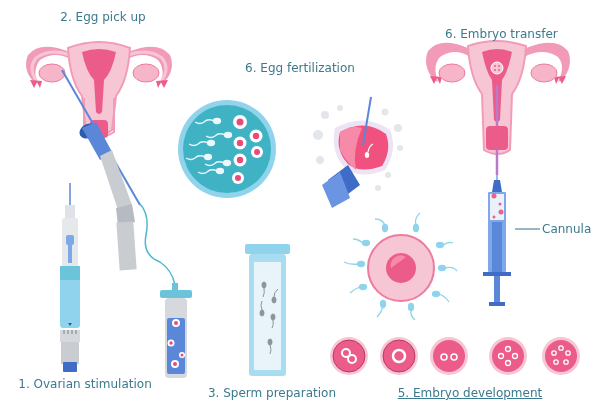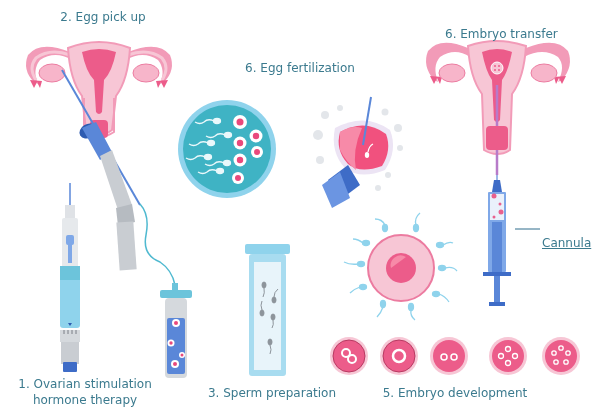--- a/index.html
+++ b/index.html
@@ -255,19 +255,18 @@
           <circle cx="556" cy="362" r="2.2"></circle>
             <circle cx="566" cy="362" r="2.2"></circle>
         </g>
       </g>
     </g>
   </svg>
 
   <div class="label" style="left:58px; top:10px; width:90px;">2. Egg pick up</div>
   <div class="label" style="left:445px; top:27px; width:110px;">6. Embryo transfer</div>
   <div class="label" style="left:240px; top:61px; width:120px;">6. Egg fertilization</div>
-  <div class="label" style="left:542px; top:236px; text-align:center;text-decoration:underline;">Cannula</div>
+  <div class="label" style="left:542px; top:222px; text-align:center;">Cannula</div>
   <div class="label" style="left:10px; top:377px; width:150px;">1. Ovarian stimulation</div>
-  <div class="label" style="left:10px; top:393px; width:150px;">hormone therapy</div>
   <div class="label" style="left:200px; top:386px; width:136px;text-align:right;">3. Sperm preparation</div>
-  <div class="label" style="left:380px; top:386px; width:150px;">5. Embryo development</div>
+  <div class="label" style="left:395px; top:386px; width:150px;text-decoration:underline;">5. Embryo development</div>
 
 </div>
 
 </body></html>

